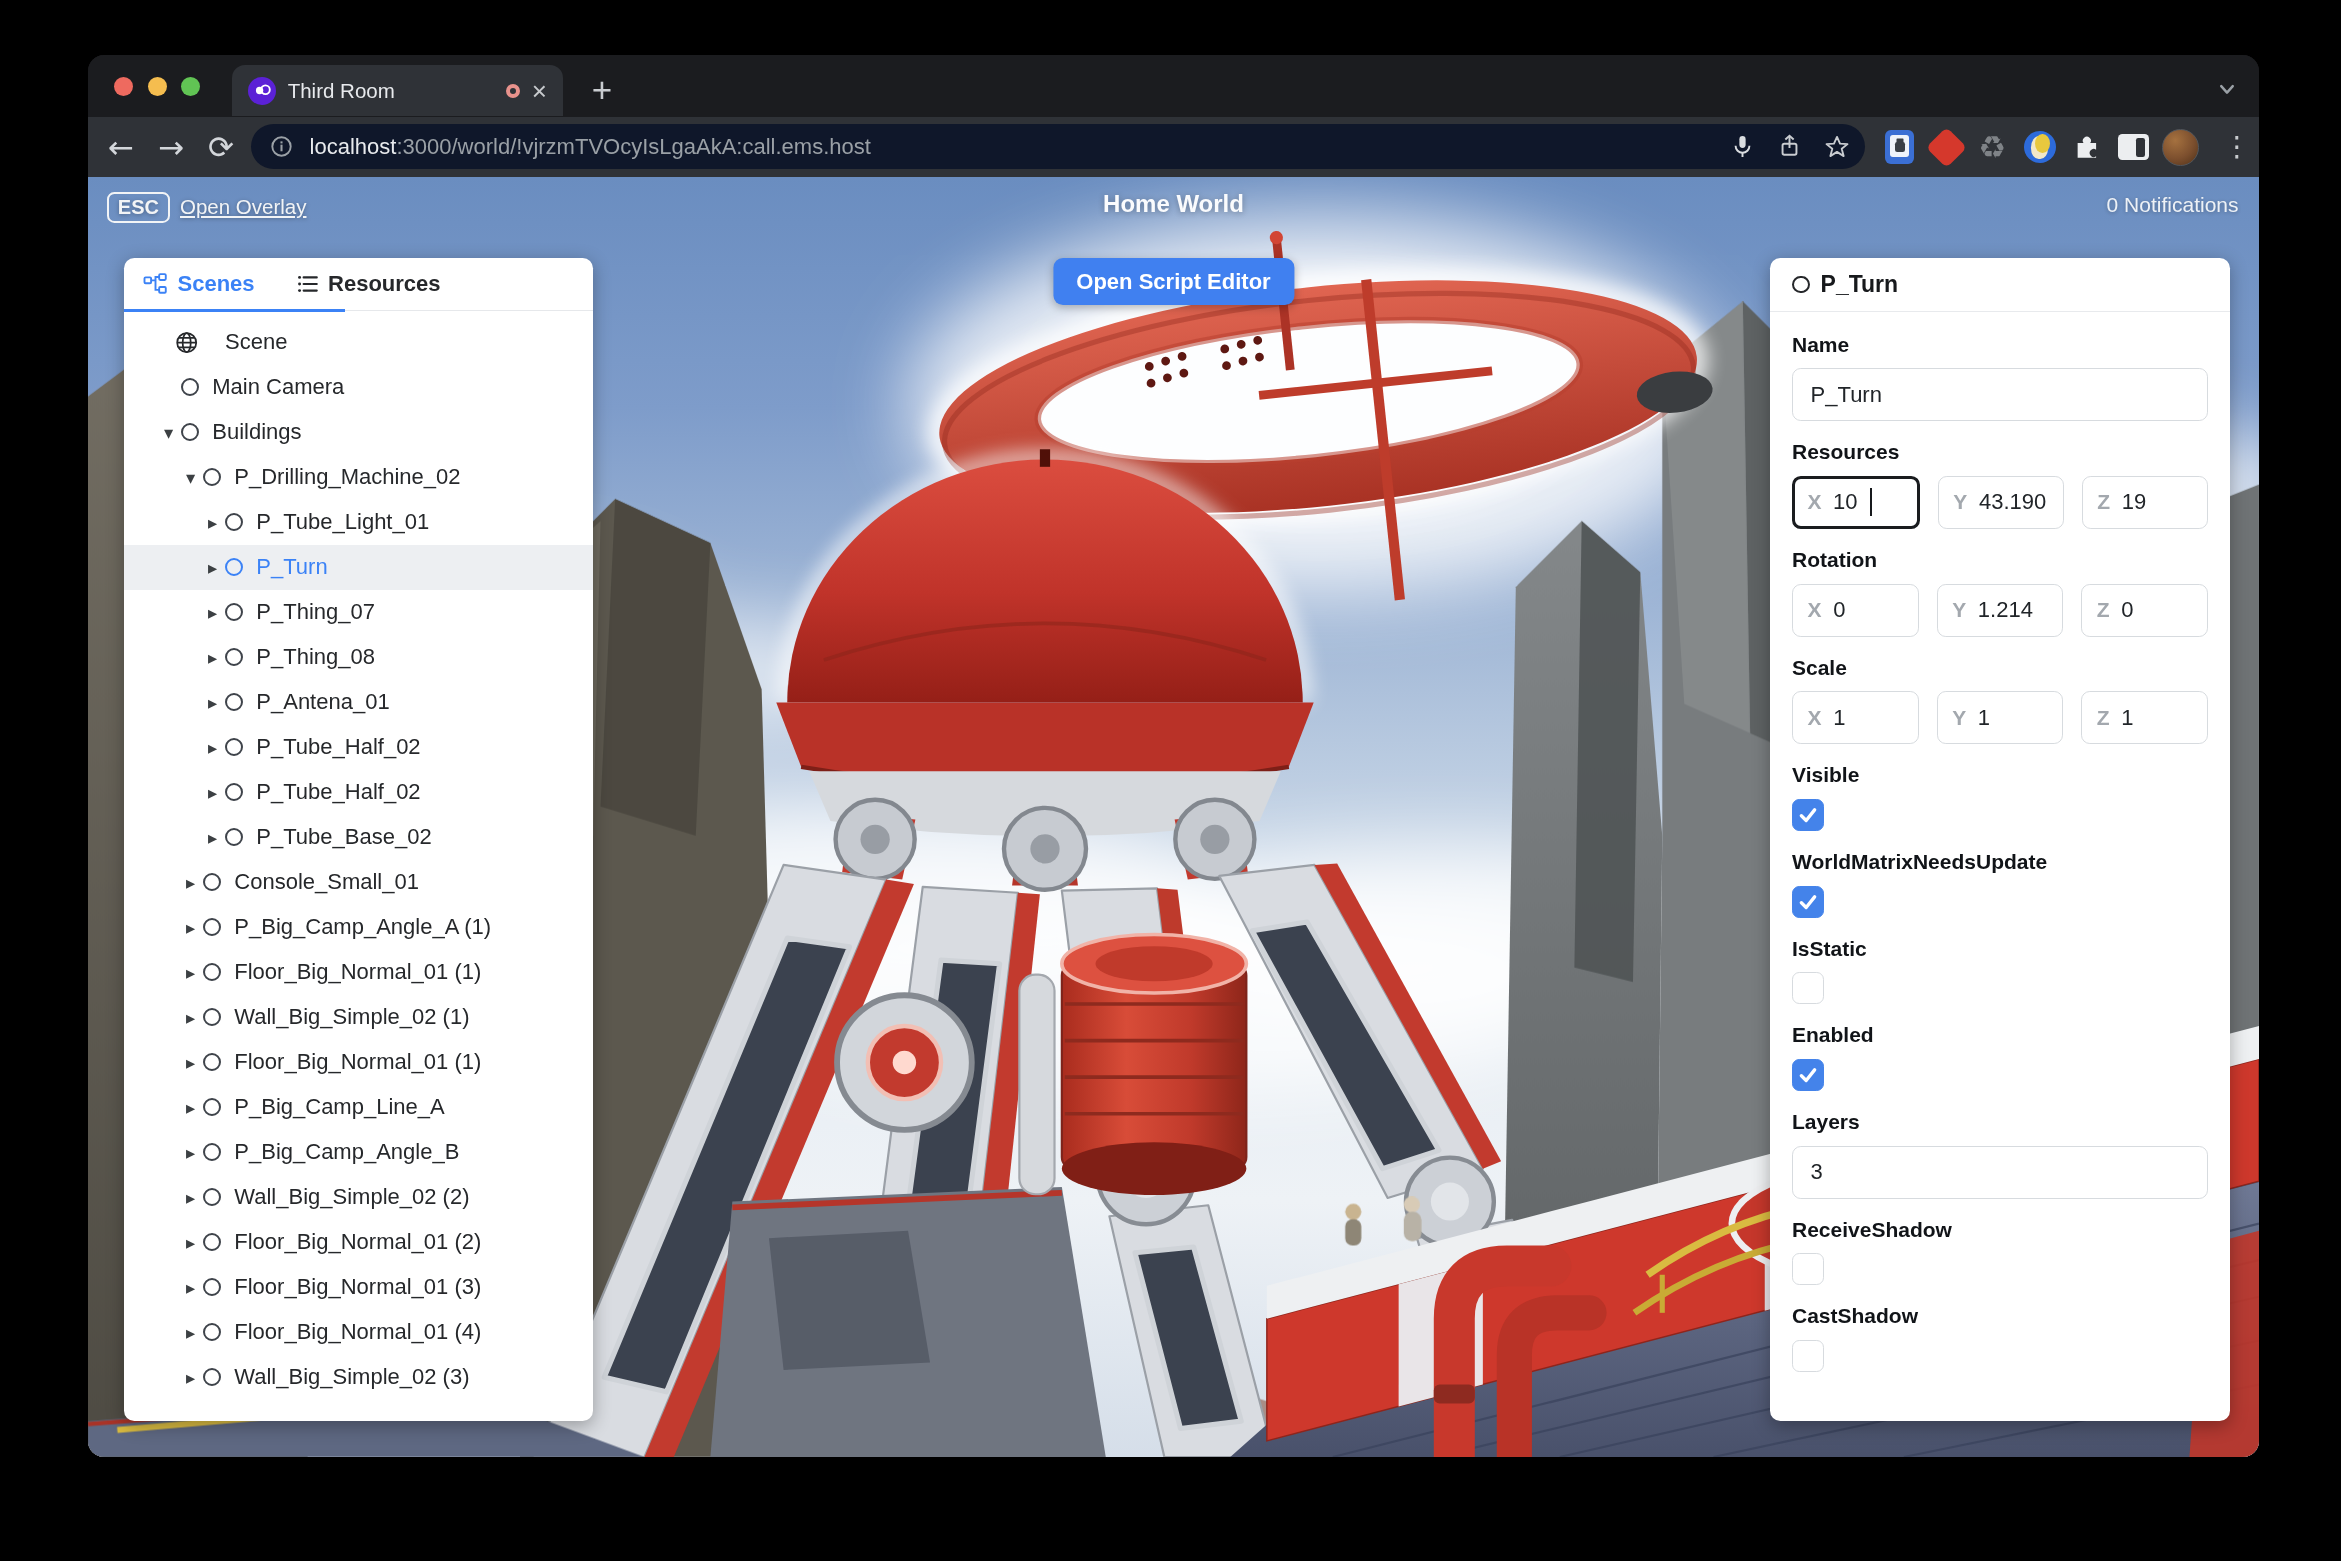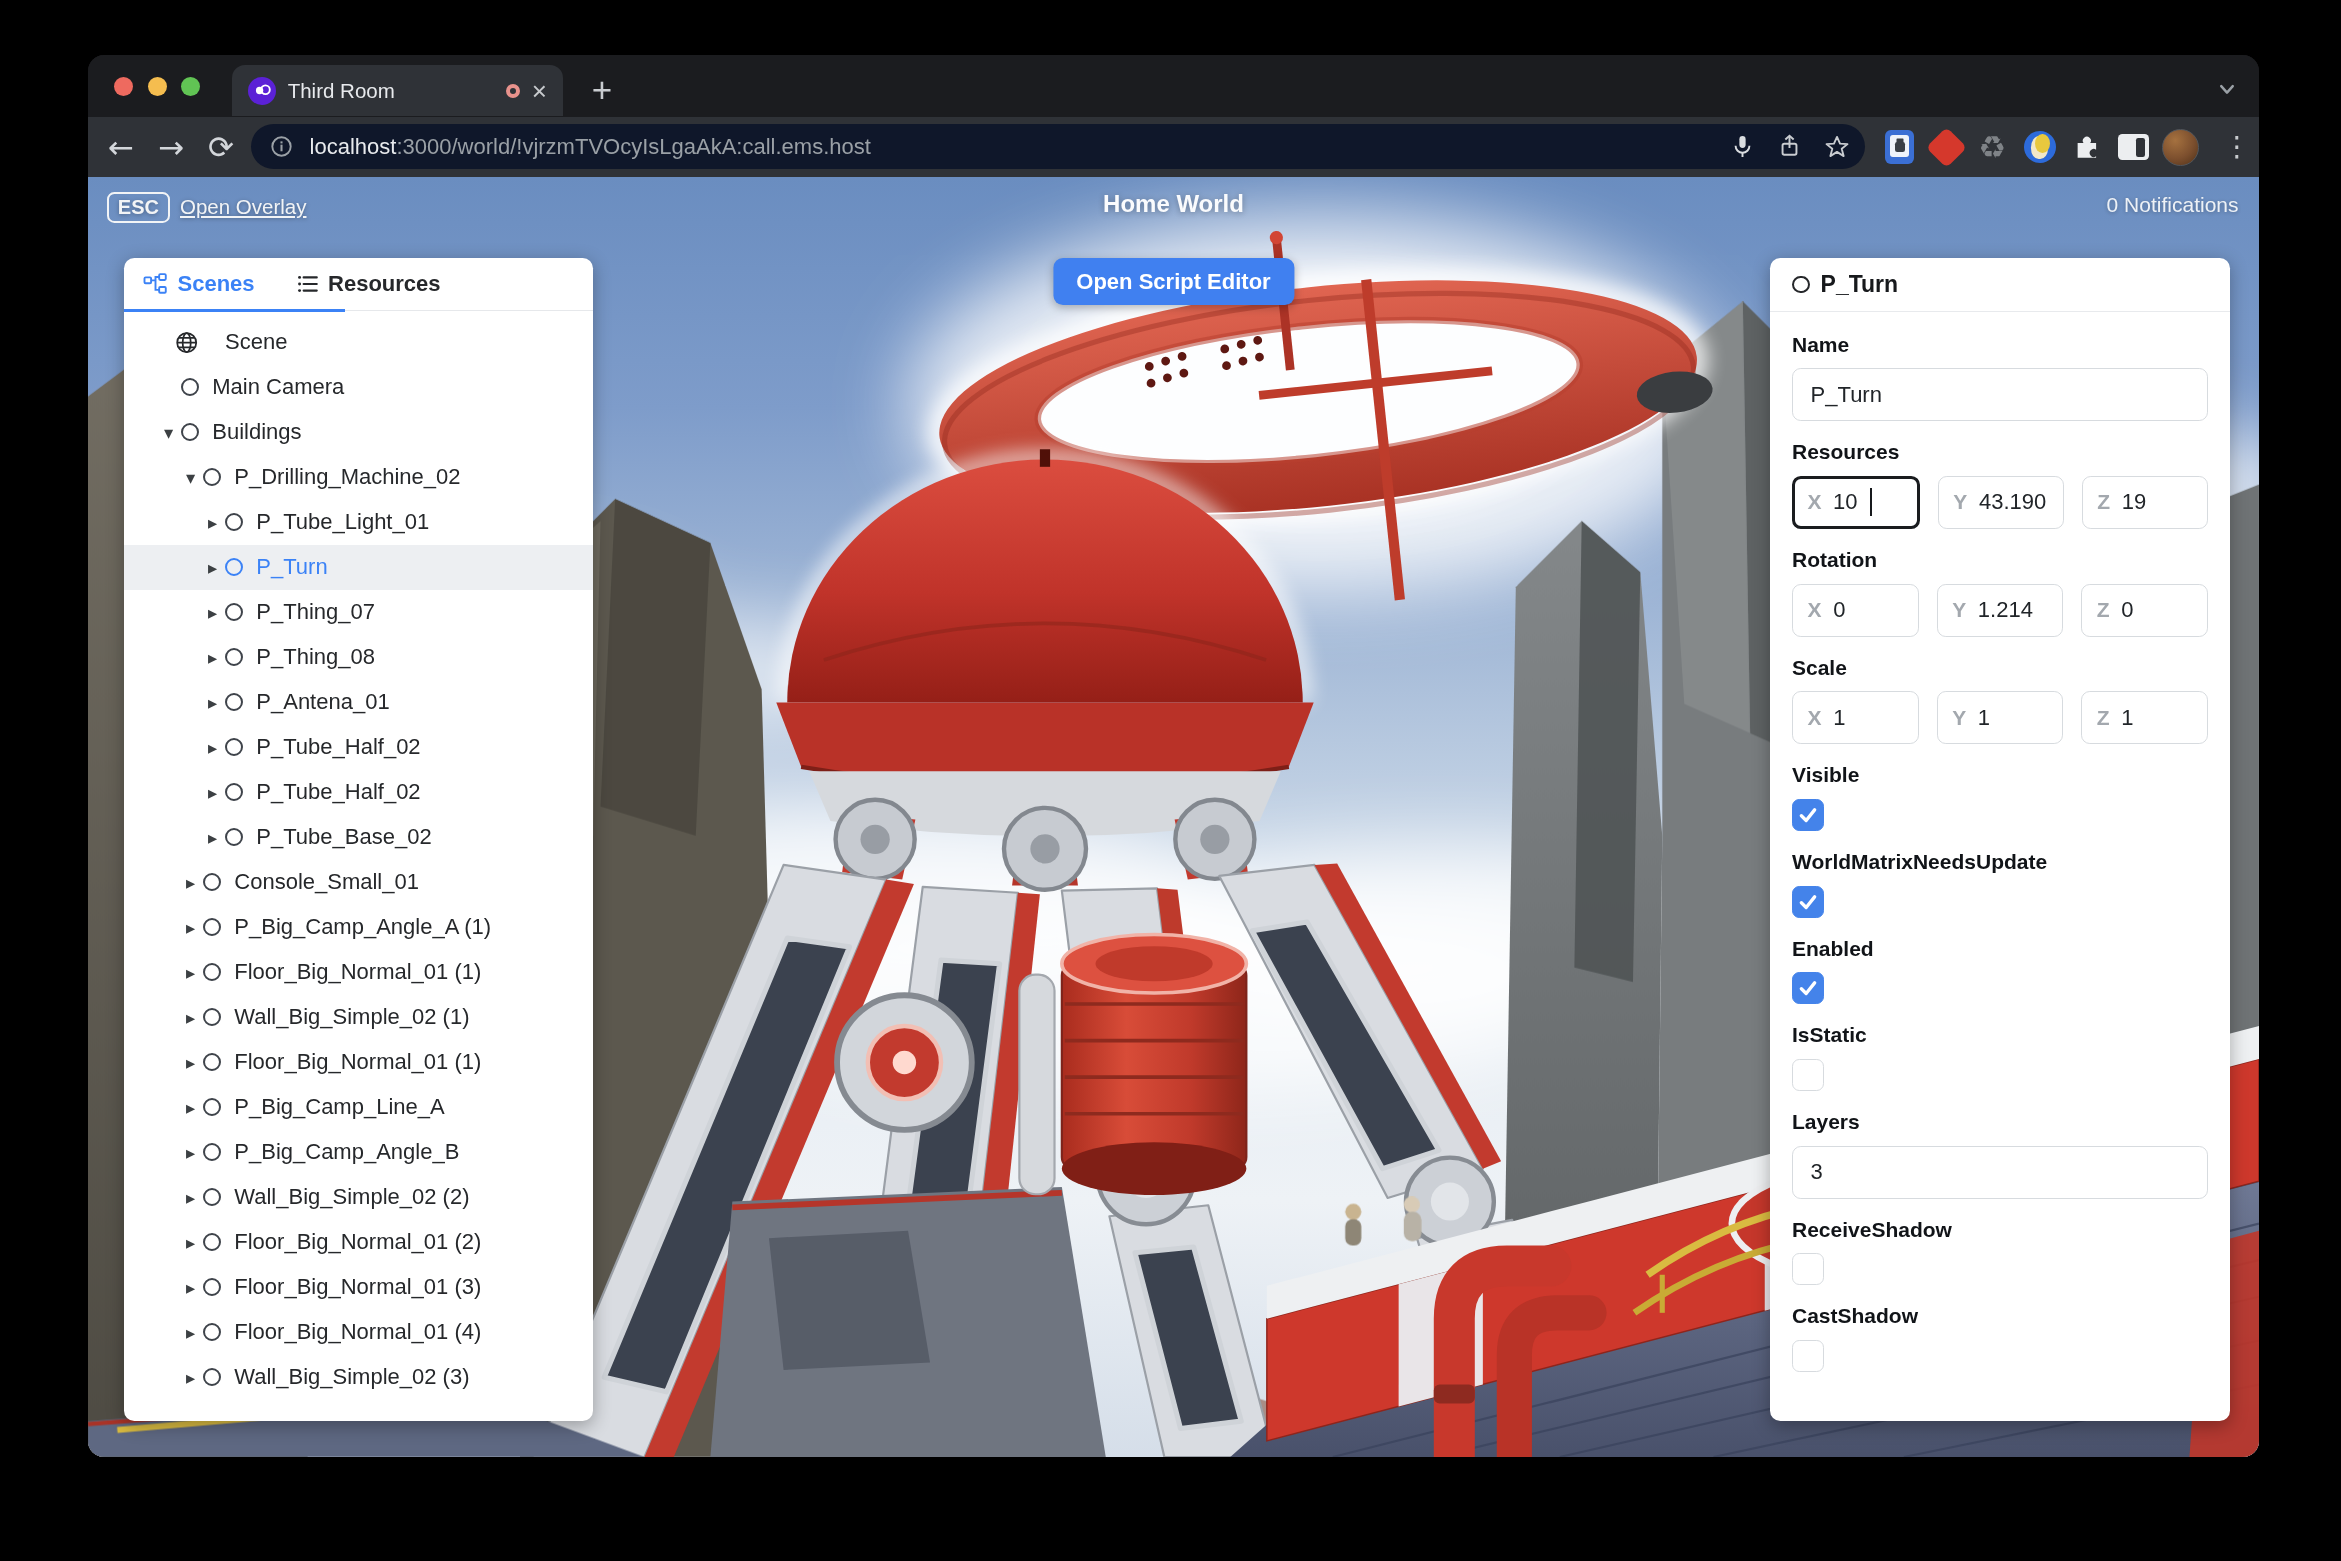--- a/index.html
+++ b/index.html
@@ -673,34 +673,34 @@
   </div>
               <div class="fsect">
     <div class="flabel">WorldMatrixNeedsUpdate</div>
     <div class="checkbox checked">
       <svg width="22" height="22" viewBox="0 0 30 30">
         <polyline points="6,16 12.5,22.5 24,8" fill="none" stroke="#FFFFFF" stroke-width="4.5" stroke-linecap="round" stroke-linejoin="round"></polyline>
       </svg>
     </div>
   </div>
               <div class="fsect">
+    <div class="flabel">IsStatic</div>
+    <div class="checkbox">
+      
+    </div>
+  </div>
+              <div class="fsect">
     <div class="flabel">Enabled</div>
     <div class="checkbox checked">
       <svg width="22" height="22" viewBox="0 0 30 30">
         <polyline points="6,16 12.5,22.5 24,8" fill="none" stroke="#FFFFFF" stroke-width="4.5" stroke-linecap="round" stroke-linejoin="round"></polyline>
       </svg>
     </div>
   </div>
               <div class="fsect">
-    <div class="flabel">IsStatic</div>
-    <div class="checkbox">
-      
-    </div>
-  </div>
-              <div class="fsect">
     <div class="flabel">Layers</div>
     <div class="text-input">
                   <span class="ival">3</span>
                 </div>
   </div>
               <div class="fsect">
     <div class="flabel">ReceiveShadow</div>
     <div class="checkbox">
       
     </div>

